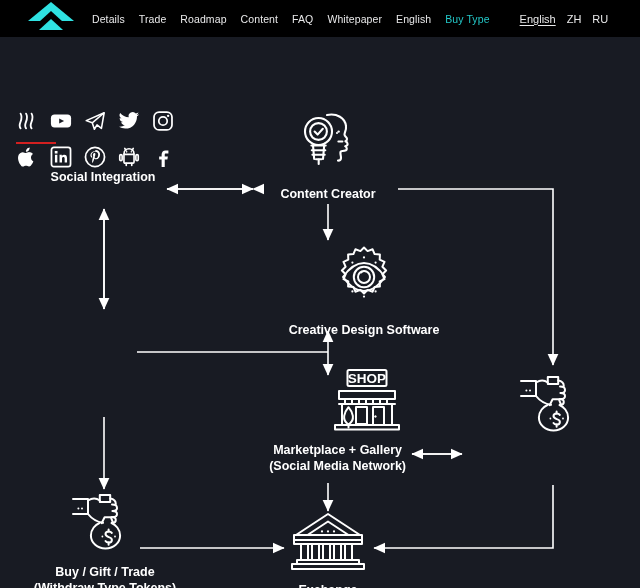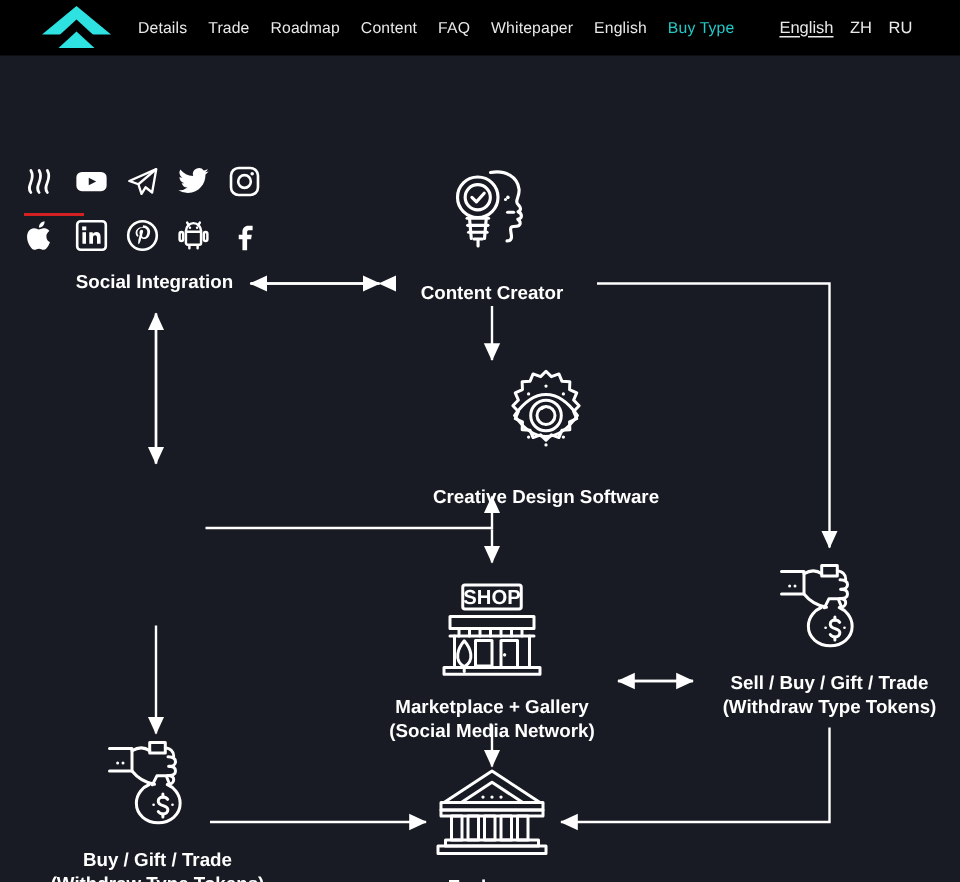--- a/index.html
+++ b/index.html
@@ -7,21 +7,21 @@
     width: 640px; height: 588px;
     background: #000;
     font-family: "Liberation Sans", sans-serif;
     overflow: hidden;
   }
   
   .header {
     position: relative;
     width: 640px; height: 37px;
     background: #000000;
-    display: flex; align-items: center;
+    display: flex; 
   }
   .logo {
     width: 46px; height: 34px;
     margin-left: 28px; margin-right: 18px;
     position: relative; flex: none;
   }
   .logo .chev-top {
     position: absolute; left: 0; top: 2px;
     width: 0; height: 0;
     border-left: 23px solid transparent;
@@ -230,21 +230,21 @@
         <circle cx="14.6" cy="6.4" r=".9" fill="#fff"></circle>
       </svg>
 
       <svg class="social-ico" viewBox="0 0 24 24">
         <path fill="#fff" d="M14.8 8.2h3.1V4.9h-3.1c-2.6 0-4.3 1.8-4.3 4.4v2.1H7.8v3.3h2.7v8.1h3.4v-8.1h2.9l.5-3.3h-3.4V9.6c0-.85.4-1.4 1.0-1.4z"></path>
       </svg>
     </div>
   </div>
   <div class="red-rule"></div>
 
-  <div class="node" style="left:33px; top:143px; width:140px;">
+  <div class="node" style="left:33px; top:132px; width:140px;">
     <div class="caption" style="margin-top:0;">Social Integration</div>
   </div>
 
   <div class="node" style="left:256px; top:68px; width:144px;">
     <span class="icon-wrap">
       <svg width="72" height="72" viewBox="0 0 72 72" fill="none" stroke="#fff" stroke-width="2.1" stroke-linecap="round" stroke-linejoin="round">
         <path d="M35 10 C45 8 53 13 54 21 c.5 4-1.5 6-1.5 8.5 0 2 2.5 2.5 2.5 4.5 0 1.6-1.6 2.2-1.6 2.2 0 0 2.2 1 2.2 2.8 0 1.7-2.4 2.2-2.4 2.2 0 0 1.6 1 1.6 2.6 0 2.2-3.4 2.2-4.4 2.2-1 0-2 .4-2 1.8 0 2 .6 3.2.6 5.2 0 1.8-1.2 2.6-3 2.6"></path>
         <path d="M45 28 a1 1 0 0 1 0 .01"></path>
         <circle cx="46.6" cy="26.6" r="1.2" fill="#fff" stroke="none"></circle>
         <path d="M46.4 36.5 h4"></path>
@@ -275,21 +275,21 @@
         <circle cx="24.4" cy="50.4" r="1.1" fill="#fff" stroke="none"></circle>
         <circle cx="47.6" cy="50.4" r="1.1" fill="#fff" stroke="none"></circle>
         <circle cx="36" cy="16.4" r="1.1" fill="#fff" stroke="none"></circle>
         <circle cx="36" cy="55.6" r="1.1" fill="#fff" stroke="none"></circle>
       </svg>
     </span>
     <div class="caption">Creative Design Software</div>
   </div>
 
 
-  <div class="node" style="left:250px; top:350px; width:156px;">
+  <div class="node" style="left:250px; top:330px; width:156px;align-items:flex-end;">
     <span class="icon-wrap">
       <svg width="78" height="66" viewBox="0 0 78 66" fill="none" stroke="#fff" stroke-width="2" stroke-linecap="round" stroke-linejoin="round">
         <rect x="19.5" y="3" width="39" height="16" rx="1.5"></rect>
         <text x="39" y="15.8" font-family="Liberation Sans, sans-serif" font-size="13.5" font-weight="bold" fill="#fff" stroke="none" text-anchor="middle">SHOP</text>
         <path d="M11 24 h56 v8 H11 z"></path>
         <path d="M17 32 v5 M24 32 v5 M31 32 v5 M38 32 v5 M45 32 v5 M52 32 v5 M59 32 v5"></path>
         <path d="M11 37 h56"></path>
         <path d="M14 37 v21 M64 37 v21"></path>
         <path d="M7 58 h64 v4.5 H7 z"></path>
         <path d="M28 40 h11 v17 h-11 z"></path>
@@ -320,24 +320,20 @@
         <path d="M43.6 28 c3 0 4.2 1.4 4.2 2.9 0 1.8 -1.6 2.9 -3.8 2.9"></path>
         <path d="M20 25 c4 5 10 8 15 8.8"></path>
         <path d="M31.5 34 c-4 1.6 -8.6 6.2 -8.6 12.5 0 7.6 6.6 13 14.6 13 8 0 14.6 -5.4 14.6 -13 0 -6.3 -4.6 -10.9 -8.6 -12.5"></path>
         <path d="M33.6 34.2 l3 -6 h6.2 l2.4 6"></path>
         <path d="M37.5 52 c.6 1 1.8 1.6 3.2 1.6 1.9 0 3.2 -1.1 3.2 -2.7 0 -3.6 -6.4 -2 -6.4 -5.8 0 -1.6 1.4 -2.7 3.2 -2.7 1.4 0 2.5 .6 3.1 1.5"></path>
         <path d="M40.6 40.4 v2.1 M40.6 53.6 v2.1"></path>
         <circle cx="34.4" cy="47.5" r=".9" fill="#fff" stroke="none"></circle>
         <circle cx="47" cy="47.5" r=".9" fill="#fff" stroke="none"></circle>
       </svg>
     </span>
-    <div class="caption">
-      <span>Sell / Buy / Gift / Trade</span>
-      <span class="sub">(Withdraw Type Tokens)</span>
-    </div>
   </div>
 
   <div class="node" style="left:22px; top:452px; width:166px;">
     <span class="icon-wrap">
       <svg width="74" height="66" viewBox="0 0 74 66" fill="none" stroke="#fff" stroke-width="2" stroke-linecap="round" stroke-linejoin="round">
         <path d="M5 10 h15 v15 H5"></path>
         <circle cx="10.4" cy="19.6" r="1" fill="#fff" stroke="none"></circle>
         <circle cx="14" cy="19.6" r="1" fill="#fff" stroke="none"></circle>
         <path d="M20 11.5 c5 -3 9 -2 11.8 0"></path>
         <path d="M31.8 6 h10.4 v7 h-10.4 z"></path>

